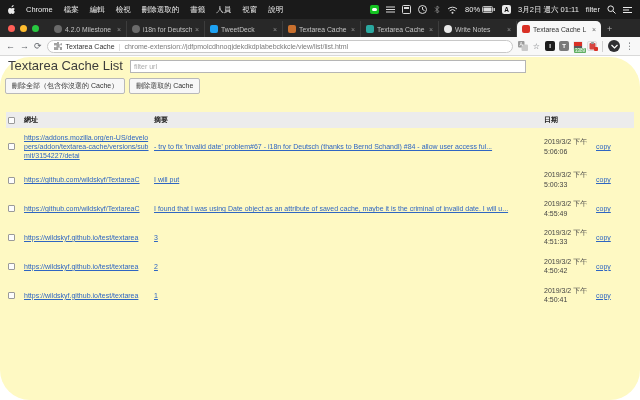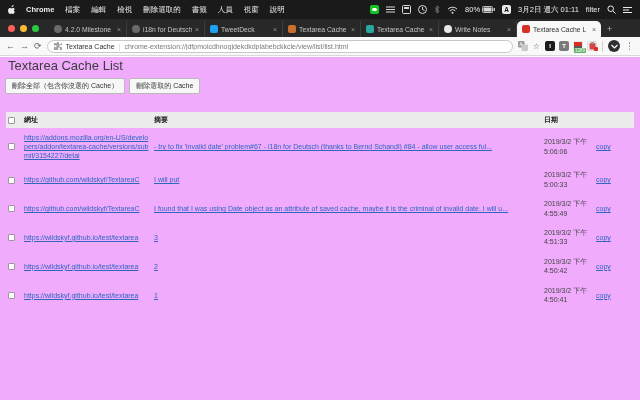--- a/index.html
+++ b/index.html
@@ -4,21 +4,21 @@
 <style>
   * { margin:0; padding:0; box-sizing:border-box; }
   body { font-family:"Liberation Sans", sans-serif; background:#000; }
   .screen { position:relative; width:640px; height:400px; overflow:hidden; background:#fff; }
 
   
   .menubar { position:absolute; top:0; left:0; right:0; height:19px; background:#1a1a1a;
              display:flex; align-items:center; padding:0 8px; color:#ececec; font-size:7.5px; }
   .menubar .apple { margin-right:10px; display:flex; align-items:center; }
   .menubar .mitem { margin-right:11px; white-space:nowrap; }
-  .menubar .mitem.app { font-weight:bold; }
+  .menubar .mitem.app { font-weight:normal; }
   .menubar .status { margin-left:auto; display:flex; align-items:center; gap:7px; }
   .sicon { display:flex; align-items:center; }
   .line-icon { width:9px; height:9px; background:#14c321; border-radius:2px; position:relative; }
   .line-icon::after { content:""; position:absolute; left:2px; top:2.5px; width:5px; height:3.5px; background:#fff; border-radius:2px; }
   .ime-box { width:9px; height:9px; background:#e8e8e8; border-radius:2px; color:#111;
              font-size:6.5px; font-weight:bold; display:flex; align-items:center; justify-content:center; }
   .battery { display:flex; align-items:center; gap:2px; }
 
   
   .tabbar { position:absolute; top:19px; left:0; right:0; height:18px; background:#282828;
@@ -52,21 +52,21 @@
            justify-content:center; color:#fff; font-size:6px; font-weight:bold; position:relative; }
   .extic .badge { position:absolute; bottom:-2px; right:-3px; background:#5fae62; color:#fff;
                   font-size:4.5px; font-weight:normal; padding:0 1px; border-radius:1px; line-height:5px; }
   .extic .badge2 { position:absolute; bottom:-1px; right:-2px; width:4px; height:4px; background:#d93025; border-radius:1px; }
   .tsep { width:1px; height:11px; background:#d0d0d0; }
   .avatar { width:12px; height:12px; border-radius:50%; background:#2f2f33; display:flex;
             align-items:center; justify-content:center; }
   .kebab { color:#5f6368; font-size:9px; }
 
   
-  .page { position:absolute; top:57px; left:0; right:0; bottom:0; background:#f0abfc; }
+  .page { position:absolute; top:57px; left:0; right:0; bottom:0; background:#fef9c3;border-radius:30px; }
   .page-title { position:absolute; left:8px; top:1px; font-size:13px; color:#3c3c3c; font-weight:400; }
   .filter { position:absolute; left:130px; top:3px; width:396px; height:13px; border:1px solid #b5b5b5;
             font-size:7px; padding:0 3px; font-family:"Liberation Sans",sans-serif; color:#333; }
   .filter::placeholder { color:#a9a9a9; }
   .btnrow { position:absolute; left:5px; top:21px; display:flex; gap:4px; }
   .pbtn { font-size:7px; color:#333; background:#f7f7f7; border:1px solid #b9b9b9; border-radius:2px;
           padding:2px 6px; font-family:"Liberation Sans",sans-serif; }
 
   table.cache { position:absolute; left:6px; top:55px; width:628px; border-collapse:collapse;
                 table-layout:fixed; font-size:7px; }
@@ -262,20 +262,21 @@
     <span class="avatar">
       <svg width="7" height="5" viewBox="0 0 7 5">
           <path d="M0.5 1l3 3 3-3" fill="none" stroke="#fff" stroke-width="1.2"></path>
         </svg>
     </span>
     <span class="kebab">⋮</span>
   </div>
 
   <div class="page">
     <div class="page-title">Textarea Cache List</div>
+    <input class="filter" type="text" placeholder="filter url" style="">
 
     <div class="btnrow">
       <button class="pbtn">刪除全部（包含你沒選的 Cache）</button>
       <button class="pbtn">刪除選取的 Cache</button>
     </div>
 
     <table class="cache">
       <colgroup>
           <col class="c-cb">
           <col class="c-url">

